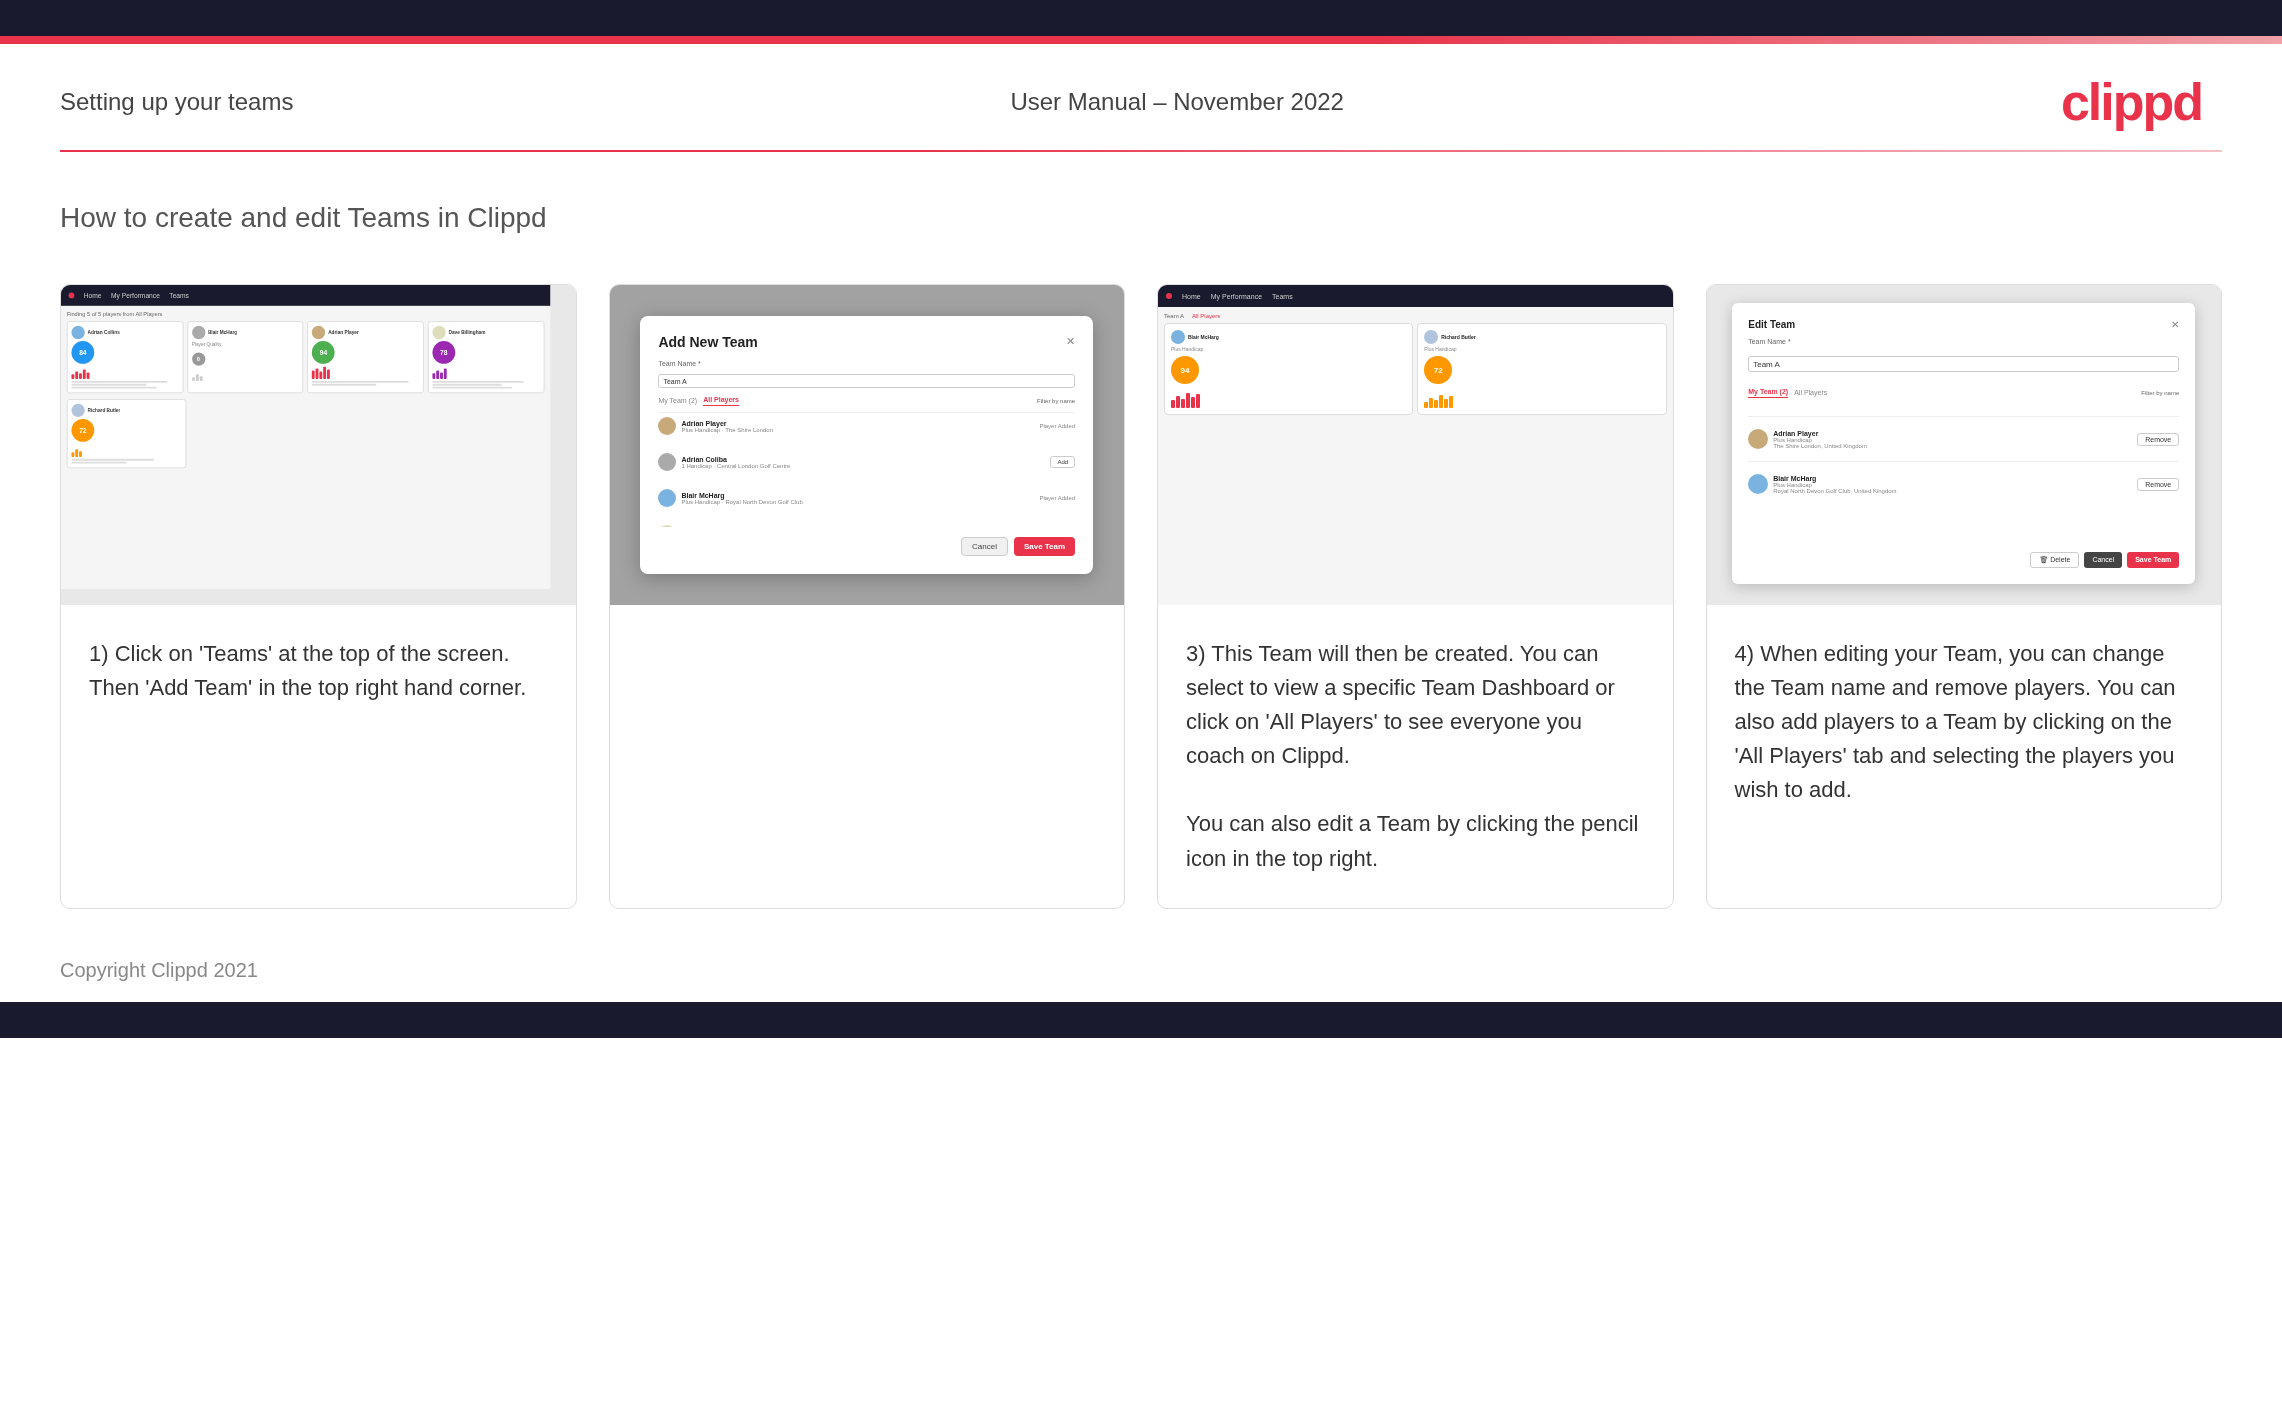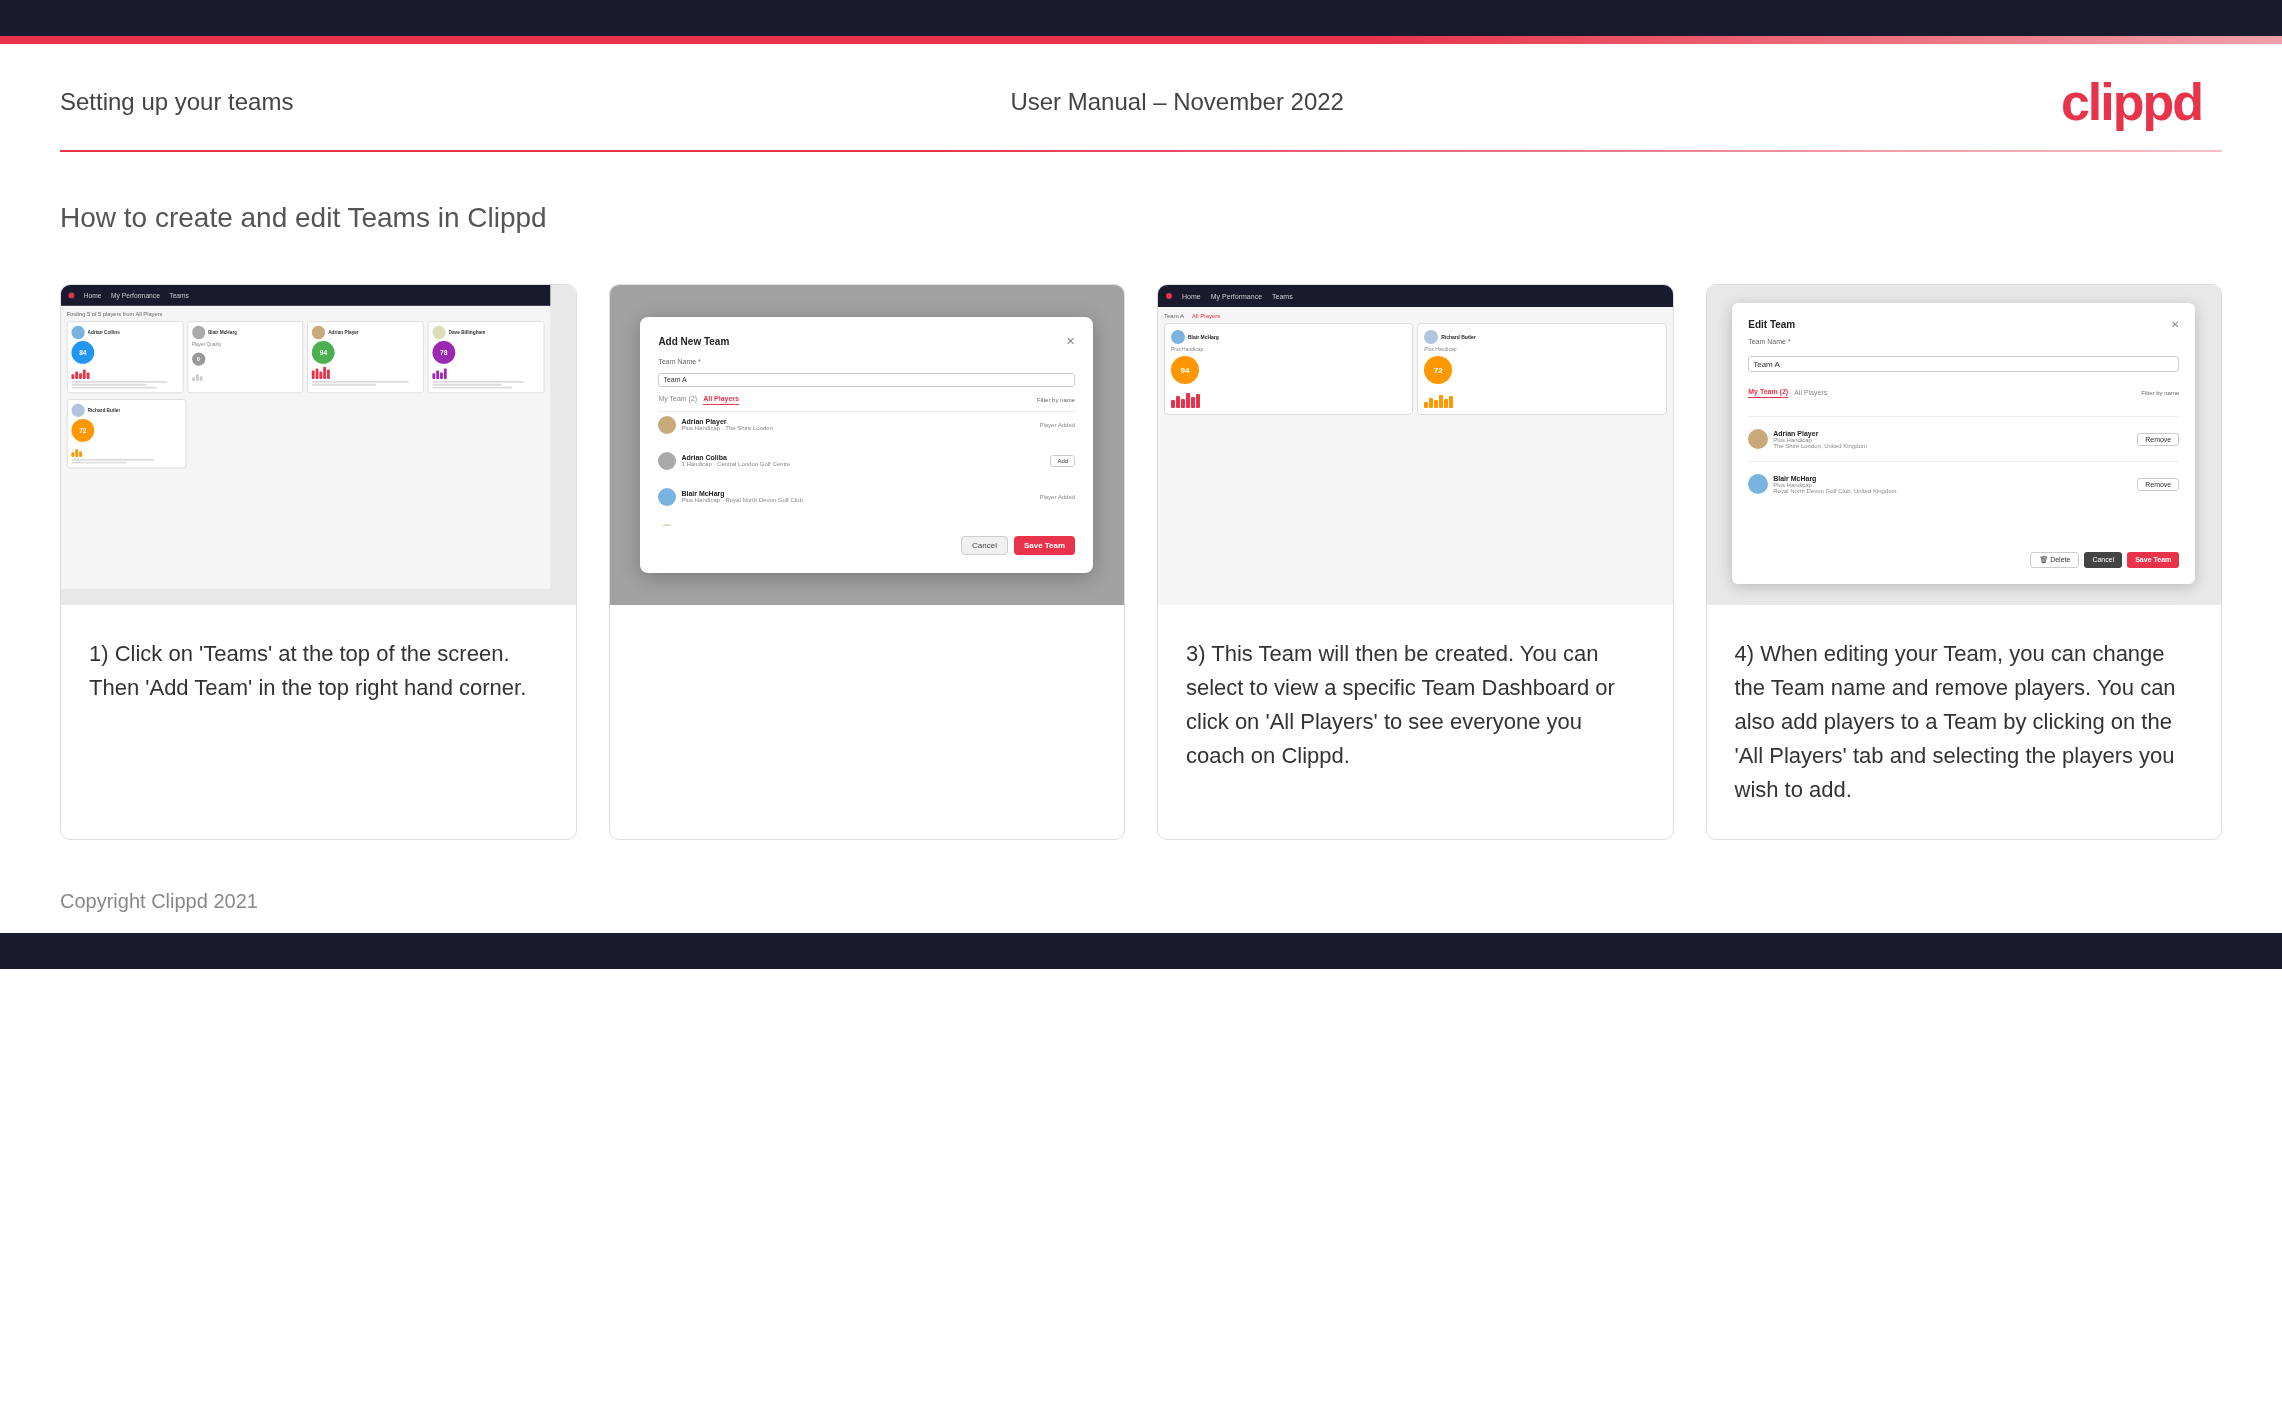--- a/index.html
+++ b/index.html
@@ -220,21 +220,21 @@
       padding: 18px;
       box-shadow: 0 4px 20px rgba(0,0,0,0.25);
     }
     .mock-modal-header {
       display: flex;
       justify-content: space-between;
       align-items: center;
       margin-bottom: 10px;
     }
     .mock-modal-title {
-      font-size: 10px;
+      font-size: 14px;
       font-weight: bold;
       color: #222;
     }
     .mock-modal-close {
       font-size: 11px;
       color: #888;
       cursor: pointer;
     }
     .mock-field-label {
       font-size: 7px;
@@ -689,20 +689,21 @@
                 <div class="mock-team-bar" style="height:12px;background:#ff9800;"></div>
               </div>
             </div>
           </div>
         </div>
       </div>
     </div>
     <div class="card-text">
       <span>3) This Team will then be created. You can select to view a specific Team Dashboard or click on 'All Players' to see everyone you coach on Clippd.</span>
       <br><br>
+      <span>You can also edit a Team by clicking the pencil icon in the top right.</span>
     </div>
   </div>
 
   <div class="card">
     <div class="card-screenshot">
       <div style="width:100%;height:100%;background:#e8e8e8;display:flex;align-items:flex-start;justify-content:center;padding-top:8px;border-radius:6px;">
         <div class="mock-edit-modal">
           <div class="mock-edit-header">
             <span class="mock-edit-title">Edit Team</span>
             <span class="mock-edit-close">✕</span>

